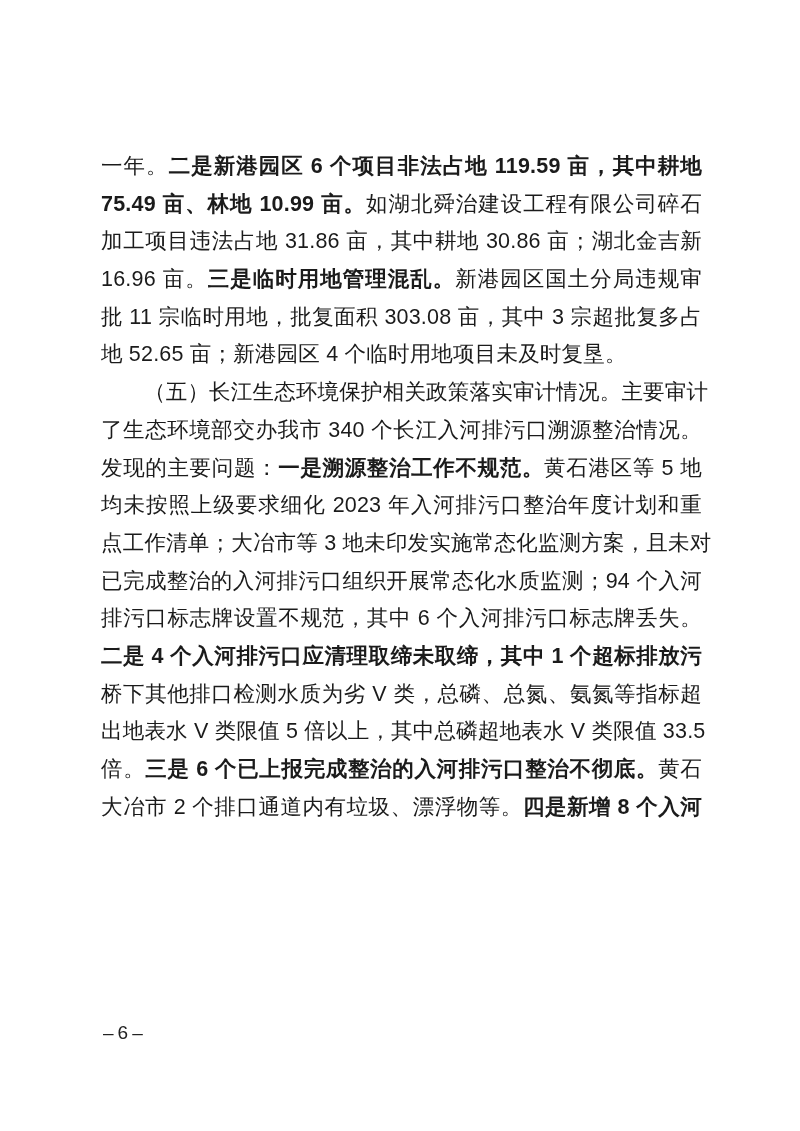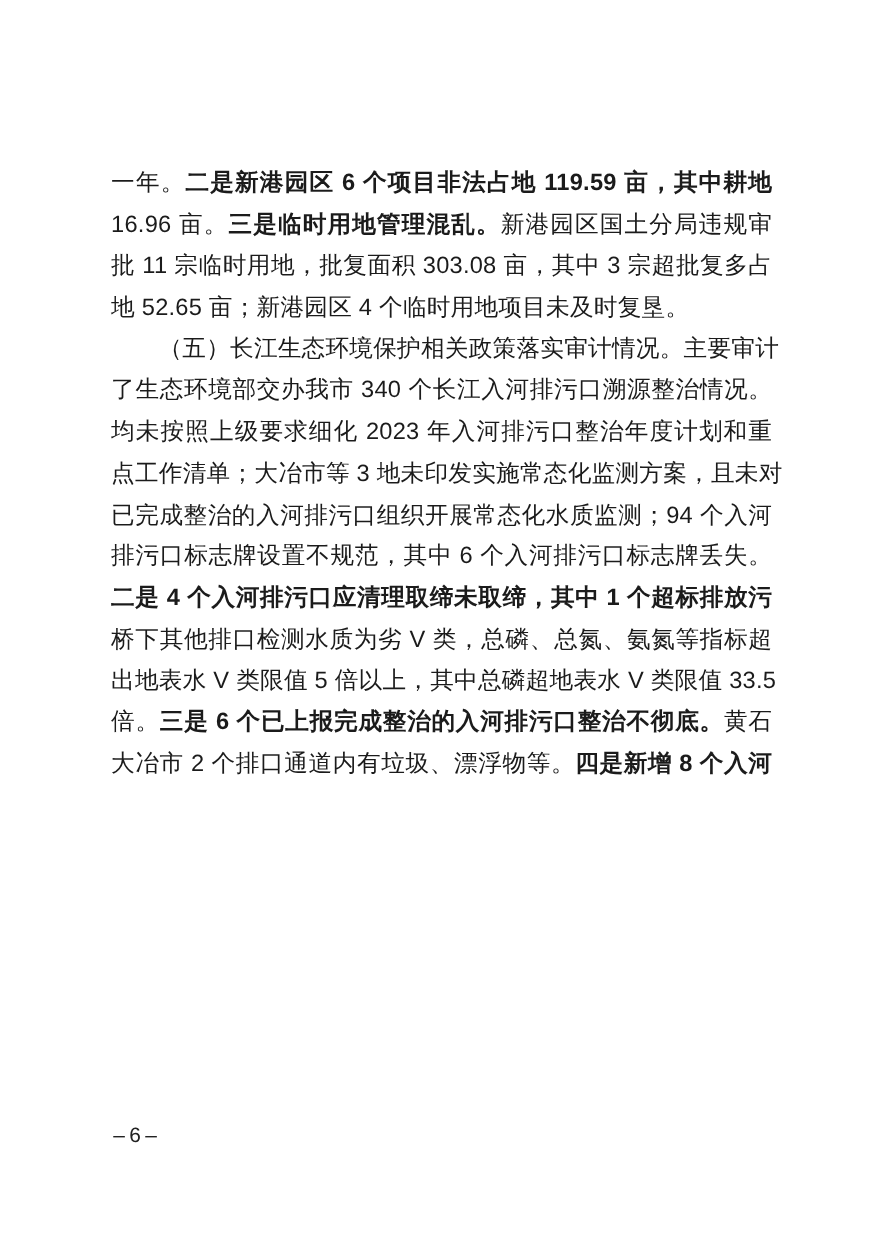--- a/index.html
+++ b/index.html
@@ -50,25 +50,28 @@
     letter-spacing: 4px;
     color: #222222;
   }
 </style>
 </head>
 <body>
 
 <div class="page">
   <div class="text-block">
       <div class="line"><span class="run">一年。</span><span class="run bold">二是新港园区 6 个项目非法占地 119.59 亩，其中耕地</span></div>
+      <div class="line"><span class="run bold">75.49 亩、林地 10.99 亩。</span><span class="run">如湖北舜治建设工程有限公司碎石</span></div>
+      <div class="line"><span class="run">加工项目违法占地 31.86 亩，其中耕地 30.86 亩；湖北金吉新</span></div>
       <div class="line"><span class="run">16.96 亩。</span><span class="run bold">三是临时用地管理混乱。</span><span class="run">新港园区国土分局违规审</span></div>
       <div class="line"><span class="run">批 11 宗临时用地，批复面积 303.08 亩，其中 3 宗超批复多占</span></div>
       <div class="line para-end"><span class="run">地 52.65 亩；新港园区 4 个临时用地项目未及时复垦。</span></div>
       <div class="line indent"><span class="run">（五）长江生态环境保护相关政策落实审计情况。主要审计</span></div>
       <div class="line"><span class="run">了生态环境部交办我市 340 个长江入河排污口溯源整治情况。</span></div>
+      <div class="line"><span class="run">发现的主要问题：</span><span class="run bold">一是溯源整治工作不规范。</span><span class="run">黄石港区等 5 地</span></div>
       <div class="line"><span class="run">均未按照上级要求细化 2023 年入河排污口整治年度计划和重</span></div>
       <div class="line"><span class="run">点工作清单；大冶市等 3 地未印发实施常态化监测方案，且未对</span></div>
       <div class="line"><span class="run">已完成整治的入河排污口组织开展常态化水质监测；94 个入河</span></div>
       <div class="line"><span class="run">排污口标志牌设置不规范，其中 6 个入河排污口标志牌丢失。</span></div>
       <div class="line"><span class="run bold">二是 4 个入河排污口应清理取缔未取缔，其中 1 个超标排放污</span></div>
       <div class="line"><span class="run">桥下其他排口检测水质为劣 V 类，总磷、总氮、氨氮等指标超</span></div>
       <div class="line"><span class="run">出地表水 V 类限值 5 倍以上，其中总磷超地表水 V 类限值 33.5</span></div>
       <div class="line"><span class="run">倍。</span><span class="run bold">三是 6 个已上报完成整治的入河排污口整治不彻底。</span><span class="run">黄石</span></div>
       <div class="line"><span class="run">大冶市 2 个排口通道内有垃圾、漂浮物等。</span><span class="run bold">四是新增 8 个入河</span></div>
     </div>

